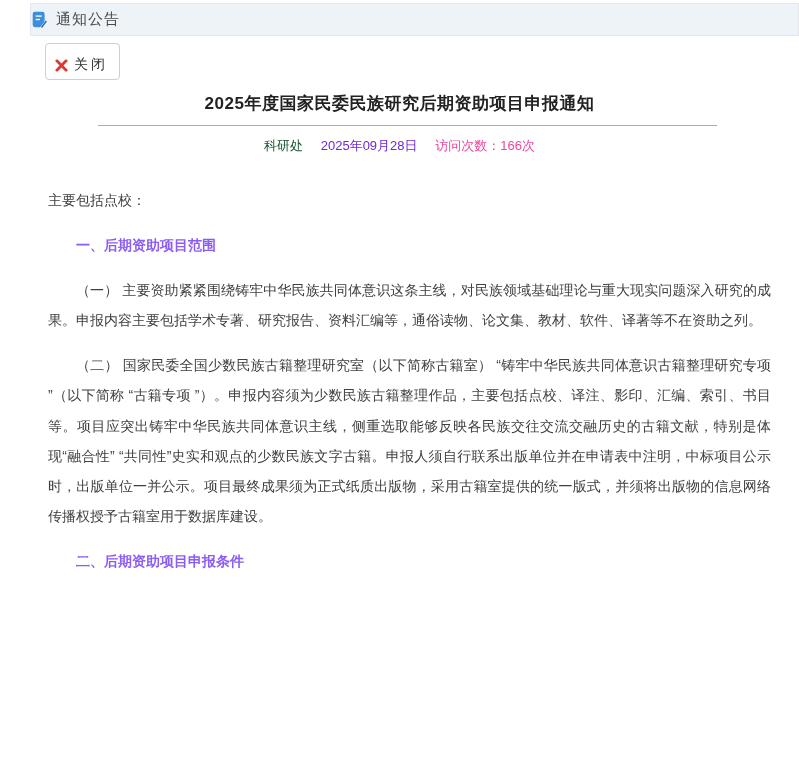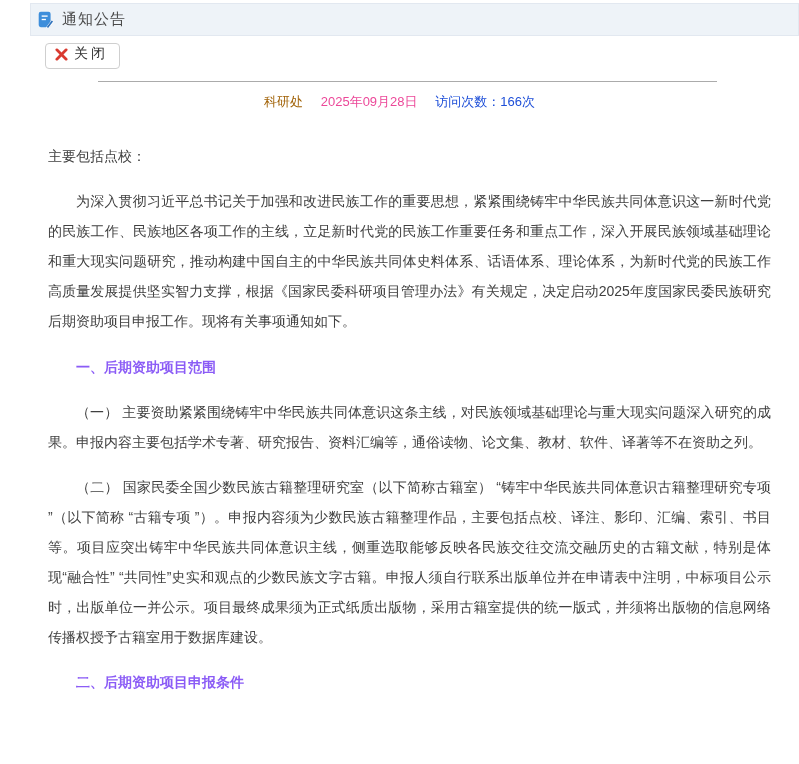--- a/index.html
+++ b/index.html
@@ -11,35 +11,35 @@
   .page { width: 799px; height: 764px; background: #fff; }
 
   
   .header-bar {
     margin: 3px 0 0 30px;
     height: 33px;
     background: #eef3f8;
     border: 1px solid #e2e8f0;
     display: flex;
     align-items: center;
-    padding-left: 6px;
+    padding-left: 0;
   }
   .notice-icon { display: inline-flex; width: 17px; height: 17px; margin-right: 8px; }
   .header-title { font-size: 15px; color: #4a4a4a; letter-spacing: 1px; }
 
   
   .toolbar { margin: 7px 0 0 45px; }
   .close-btn {
     display: inline-flex;
     align-items: center;
     gap: 6px;
     background: #ffffff;
     border: 1px solid #cfcfcf;
     border-radius: 4px;
-    padding: 1px 11px 5px 9px;
+    padding: 12px 11px 5px 9px;
     font-family: inherit;
     font-size: 14px;
     color: #333333;
     cursor: pointer;
     letter-spacing: 3px;
   }
   .x-icon { display: inline-flex; width: 13px; height: 13px; }
 
   
   .article { margin-top: 12px; }
@@ -52,23 +52,23 @@
   }
   .title-divider {
     border-top: 1px solid #ababab;
     margin: 10px 82px 0 98px;
   }
   .meta {
     text-align: center;
     margin-top: 11px;
     font-size: 13px;
   }
-  .meta-dept { color: #a16207; }
-  .meta-date { color: #ec4899; margin: 0 14px; }
-  .meta-visits { color: #1d4ed8; }
+  .meta-dept { color: #14532d; }
+  .meta-date { color: #6d28d9; margin: 0 14px; }
+  .meta-visits { color: #ec4899; }
 
   .article-body {
     margin-top: 30px;
     padding: 0 28px 0 48px;
     font-size: 14px;
     line-height: 2.15;
     color: #404040;
     text-align: justify;
   }
   .para { text-indent: 2em; margin-bottom: 15px; }
@@ -99,29 +99,29 @@
         <svg viewBox="0 0 14 14" width="13" height="13" aria-hidden="true">
           <line x1="2" y1="2" x2="12" y2="12" stroke="#d93a30" stroke-width="3" stroke-linecap="round"></line>
           <line x1="12" y1="2" x2="2" y2="12" stroke="#d93a30" stroke-width="3" stroke-linecap="round"></line>
         </svg>
       </span>
       <span>关闭</span>
     </button>
   </div>
 
   <div class="article">
+    <h1 class="article-title">2025年度国家民委民族研究后期资助项目申报通知</h1>
     <div class="title-divider"></div>
     <div class="meta">
       <span class="meta-dept">科研处</span>
       <span class="meta-date">2025年09月28日</span>
       <span class="meta-visits"><span>访问次数：</span><span>166次</span></span>
     </div>
     <div class="article-body">
         <p class="para salutation">主要包括点校：</p>
-        <p class="para body">为深入贯彻习近平总书记关于加强和改进民族工作的重要思想，紧紧围绕铸牢中华民族共同体意识这一新时代党的民族工作、民族地区各项工作的主线，立足新时代党的民族工作重要任务和重点工作，深入开展民族领域基础理论和重大现实问题研究，推动构建中国自主的中华民族共同体史料体系、话语体系、理论体系，为新时代党的民族工作高质量发展提供坚实智力支撑，根据《国家民委科研项目管理办法》有关规定，决定启动2025年度国家民委民族研究后期资助项目申报工作。现将有关事项通知如下。</p>
         <p class="para heading">一、后期资助项目范围</p>
         <p class="para body">（一） 主要资助紧紧围绕铸牢中华民族共同体意识这条主线，对民族领域基础理论与重大现实问题深入研究的成果。申报内容主要包括学术专著、研究报告、资料汇编等，通俗读物、论文集、教材、软件、译著等不在资助之列。</p>
         <p class="para body">（二） 国家民委全国少数民族古籍整理研究室（以下简称古籍室） “铸牢中华民族共同体意识古籍整理研究专项 ”（以下简称 “古籍专项 ”）。申报内容须为少数民族古籍整理作品，主要包括点校、译注、影印、汇编、索引、书目等。项目应突出铸牢中华民族共同体意识主线，侧重选取能够反映各民族交往交流交融历史的古籍文献，特别是体现“融合性” “共同性”史实和观点的少数民族文字古籍。申报人须自行联系出版单位并在申请表中注明，中标项目公示时，出版单位一并公示。项目最终成果须为正式纸质出版物，采用古籍室提供的统一版式，并须将出版物的信息网络传播权授予古籍室用于数据库建设。</p>
         <p class="para heading">二、后期资助项目申报条件</p>
       </div>
   </div>
 
 </div>
 
 </body></html>

